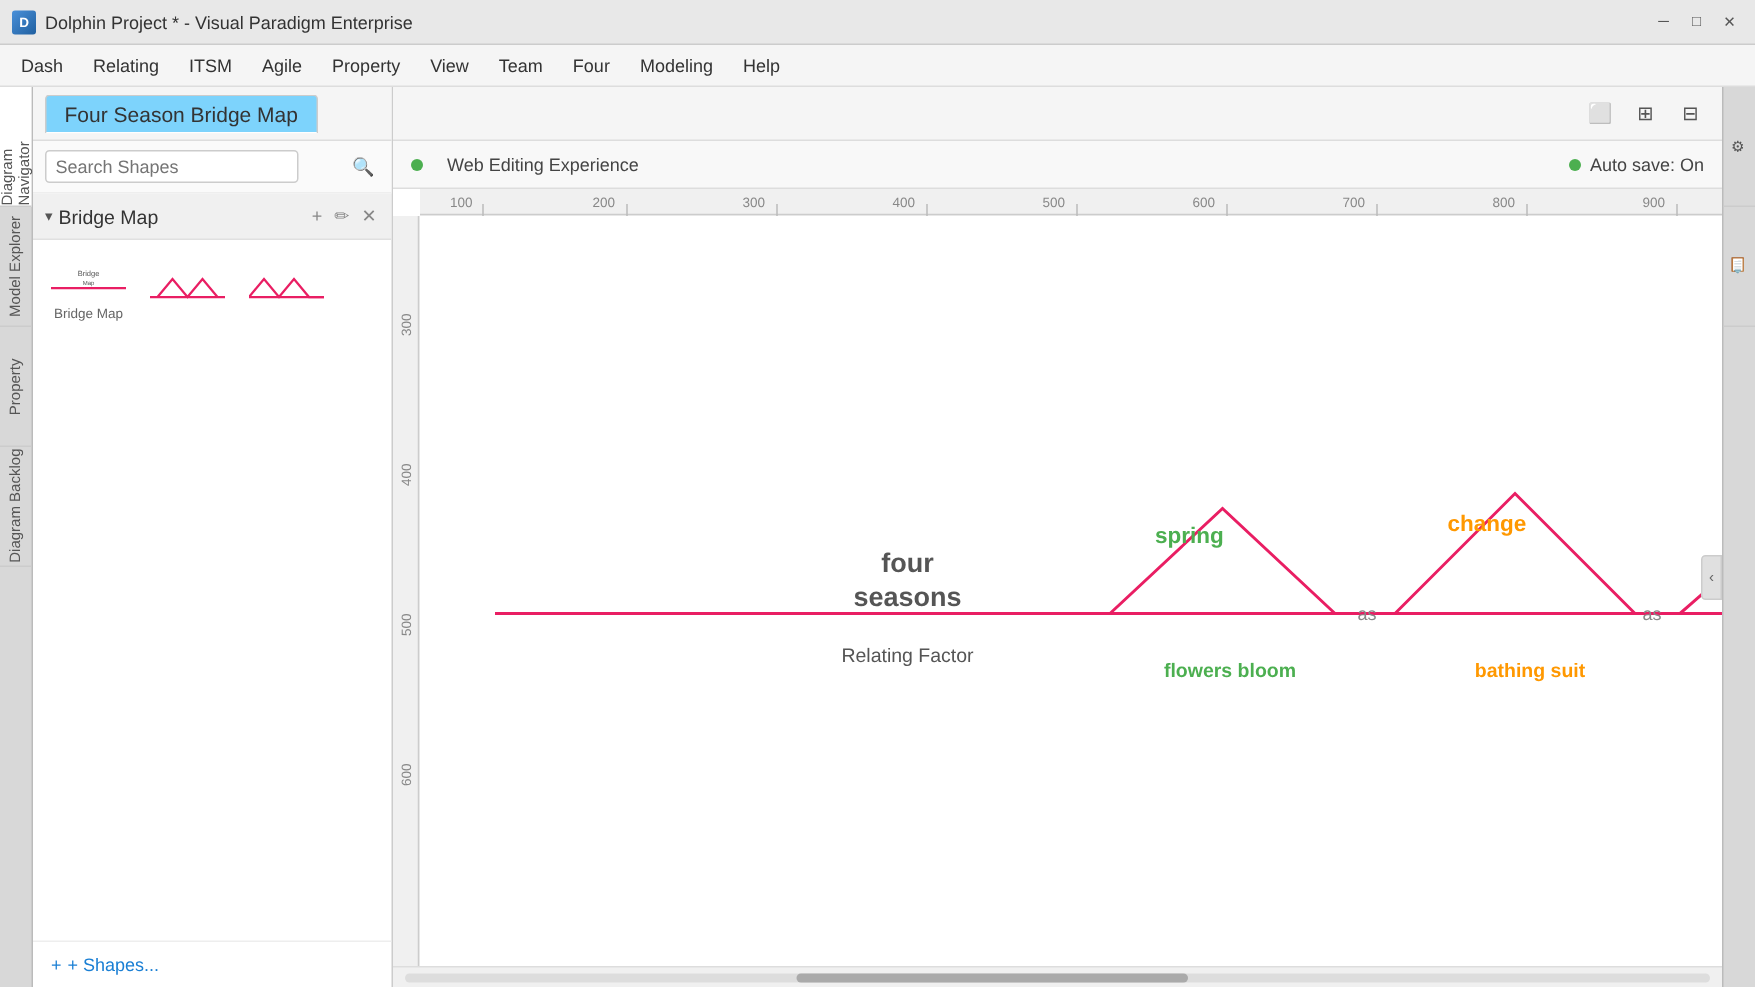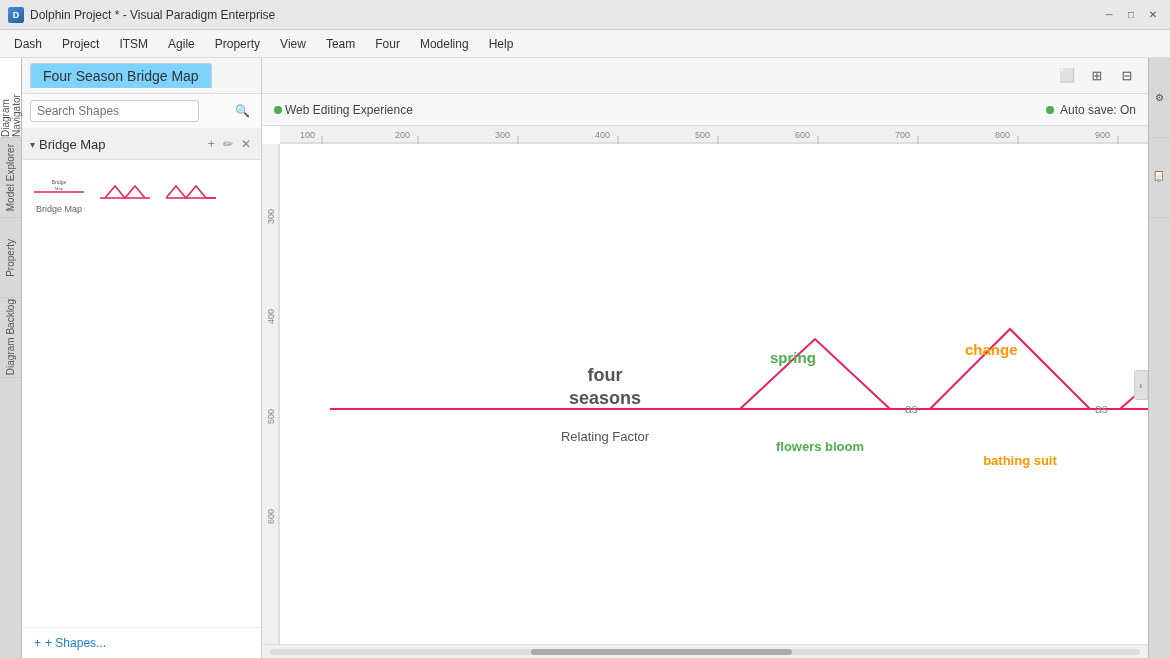--- a/index.html
+++ b/index.html
@@ -194,21 +194,21 @@
     
     #web-editing-bar {
       height: 32px;
       background: #f8f8f8;
       border-bottom: 1px solid #ddd;
       display: flex;
       align-items: center;
       padding: 0 12px;
       justify-content: space-between;
     }
-    #web-editing-bar .left-side { display: flex; align-items: center; gap: 3px; }
+    #web-editing-bar .left-side { display: flex; align-items: center; gap: 16px; }
     #web-editing-bar .status-dot { width: 8px; height: 8px; border-radius: 50%; background: #4CAF50; }
     #web-editing-bar .web-label { font-size: 12px; color: #444; }
     #web-editing-bar .right-side { display: flex; align-items: center; gap: 6px; }
     #web-editing-bar .auto-save { font-size: 12px; color: #444; }
 
     
     #canvas-content {
       flex: 1;
       position: relative;
       overflow: hidden;
@@ -367,21 +367,21 @@
   <span class="title-text">Dolphin Project * - Visual Paradigm Enterprise</span>
   <div class="window-controls">
     <button class="win-btn">─</button>
     <button class="win-btn">□</button>
     <button class="win-btn close">✕</button>
   </div>
 </div>
 
 <div id="menu-bar">
 <div class="menu-item">Dash</div>
-    <div class="menu-item">Project</div>
+    <div class="menu-item">Relating</div>
     <div class="menu-item">ITSM</div>
     <div class="menu-item">Agile</div>
     <div class="menu-item">Property</div>
     <div class="menu-item">View</div>
     <div class="menu-item">Team</div>
     <div class="menu-item">Four</div>
     <div class="menu-item">Modeling</div>
     <div class="menu-item">Help</div>
   </div>
 
@@ -557,21 +557,21 @@
           </div>
 
           <div class="as-text" style="left:815px;top:258px;font-size:12px;color:#888;">
             as
           </div>
 
           <div class="diagram-text" style="left:480px;top:295px;font-size:13px;font-weight:bold;color:#4CAF50;text-align:center;width:120px;">
             flowers bloom
           </div>
 
-          <div class="diagram-text" style="left:680px;top:309px;font-size:13px;font-weight:bold;color:#FF9800;text-align:center;width:120px;">
+          <div class="diagram-text" style="left:680px;top:295px;font-size:13px;font-weight:bold;color:#FF9800;text-align:center;width:120px;">
             bathing suit
           </div>
 
           <div class="diagram-text" style="left:862px;top:290px;font-size:13px;font-weight:bold;color:#2196F3;text-align:center;width:140px;line-height:1.3;">
             leaves change<br>color
           </div>
 
         </div>
       </div>
 

